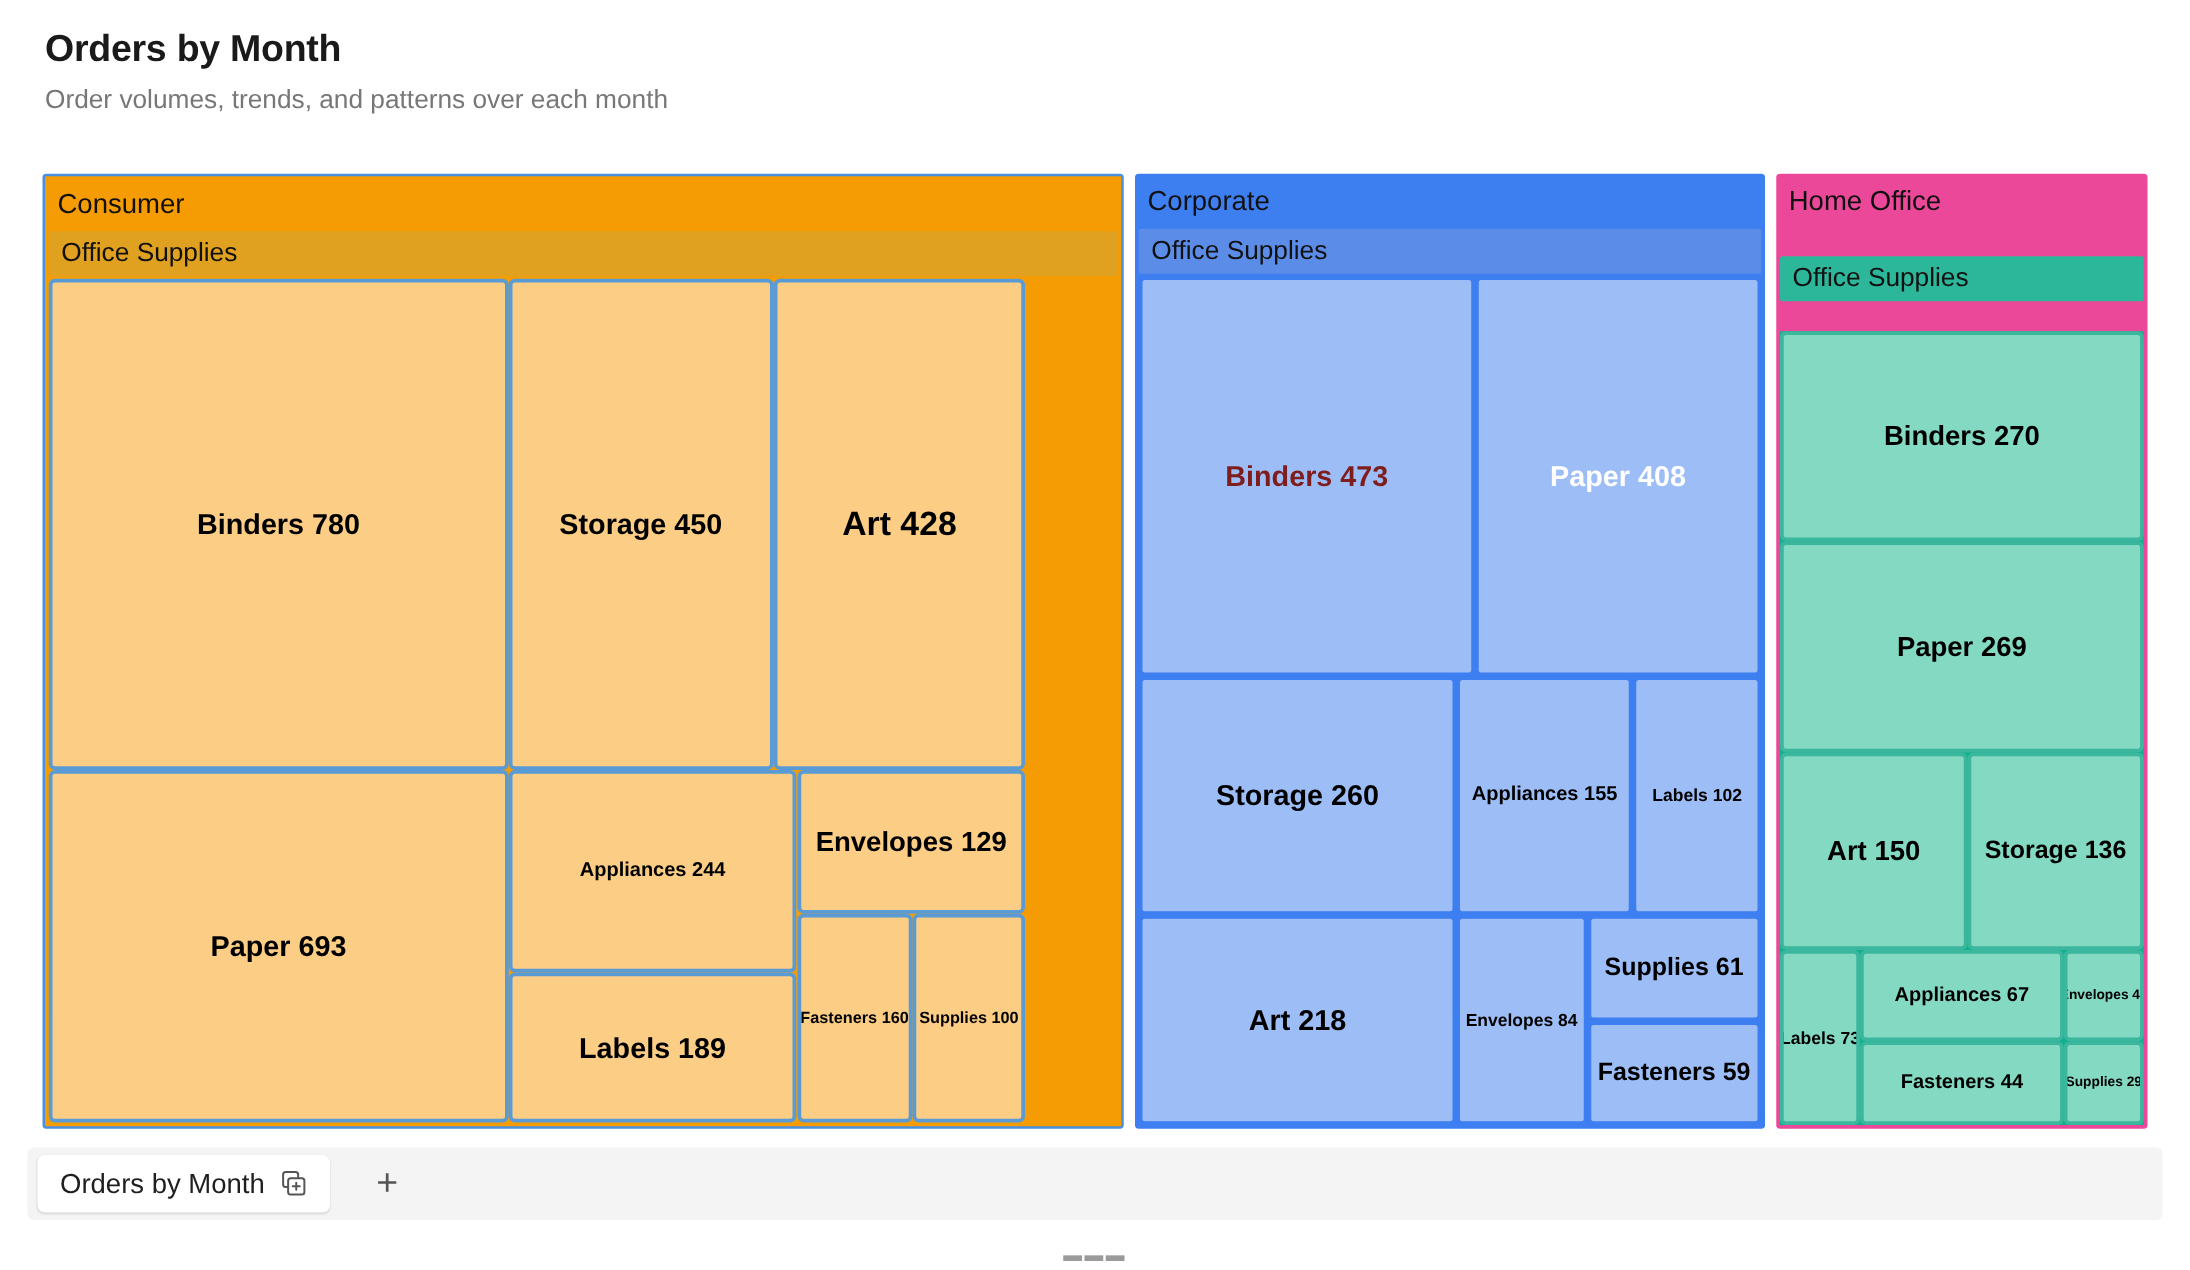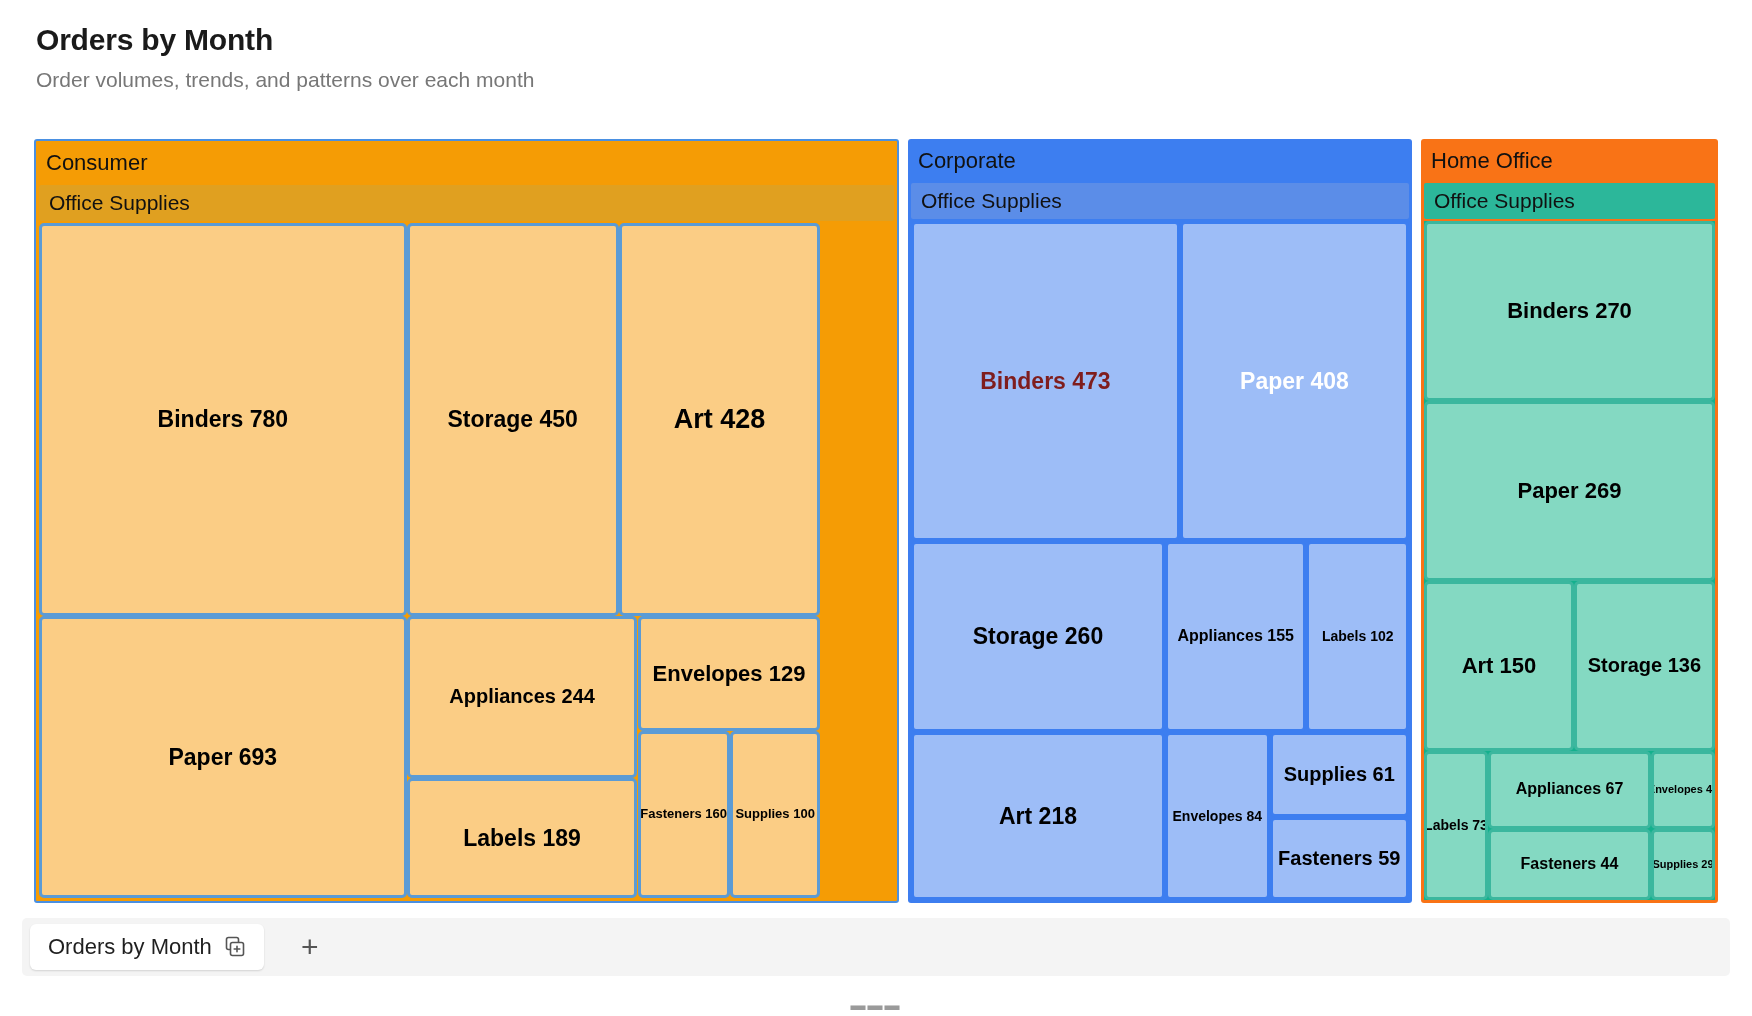--- a/index.html
+++ b/index.html
@@ -97,21 +97,21 @@
   .g-consumer   { background: #f59c05; border: 2px solid #4a90e2; }
   .g-consumer .cat-header { background: #e0a020; }
   .g-consumer .tiles { background: #f59c05; }
   .g-consumer .tile { background: #fbcd85; border-color: #5b9bd5; }
 
   .g-corporate  { background: #3d7ef0; }
   .g-corporate .cat-header { background: #5b8de8; }
   .g-corporate .tiles { background: #3d7ef0; }
   .g-corporate .tile { background: #9dbdf7; border-color: #3d7ef0; }
 
-  .g-homeoffice { background: #f97316; }
+  .g-homeoffice { background: #ec4899; gap: 22px; }
   .g-homeoffice .cat-header { background: #2cb79a; }
   .g-homeoffice .tiles { background: #14b08d; }
   .g-homeoffice .tile { background: #84d9c2; border-color: #3bb79e; }
 
   
   .tabbar {
     position: absolute;
     left: 22px;
     top: 918px;
     width: 1708px;
@@ -173,21 +173,21 @@
         </div>
         <div class="tile" style="left:43.0%; top:0.0%;  width:24.8%; height:58.2%; font-size:23px;">
           <span class="tile-label">Storage 450</span>
         </div>
         <div class="tile" style="left:67.8%; top:0.0%;  width:23.6%; height:58.2%; font-size:27px;">
           <span class="tile-label">Art 428</span>
         </div>
         <div class="tile" style="left:0.0%;  top:58.2%; width:43.0%; height:41.8%; font-size:23px;">
           <span class="tile-label">Paper 693</span>
         </div>
-        <div class="tile" style="left:43.0%; top:58.2%; width:27.0%; height:24.0%; font-size:20px;align-items:center;">
+        <div class="tile" style="left:43.0%; top:58.2%; width:27.0%; height:24.0%; font-size:16px;align-items:center;">
           <span class="tile-label">Appliances 244</span>
         </div>
         <div class="tile" style="left:43.0%; top:82.2%; width:27.0%; height:17.8%; font-size:23px;">
           <span class="tile-label">Labels 189</span>
         </div>
         <div class="tile" style="left:70.0%; top:58.2%; width:21.4%; height:17.0%; font-size:22px;">
           <span class="tile-label">Envelopes 129</span>
         </div>
         <div class="tile" style="left:70.0%; top:75.2%; width:10.8%; height:24.8%; font-size:13px;">
           <span class="tile-label">Fasteners 160</span>

